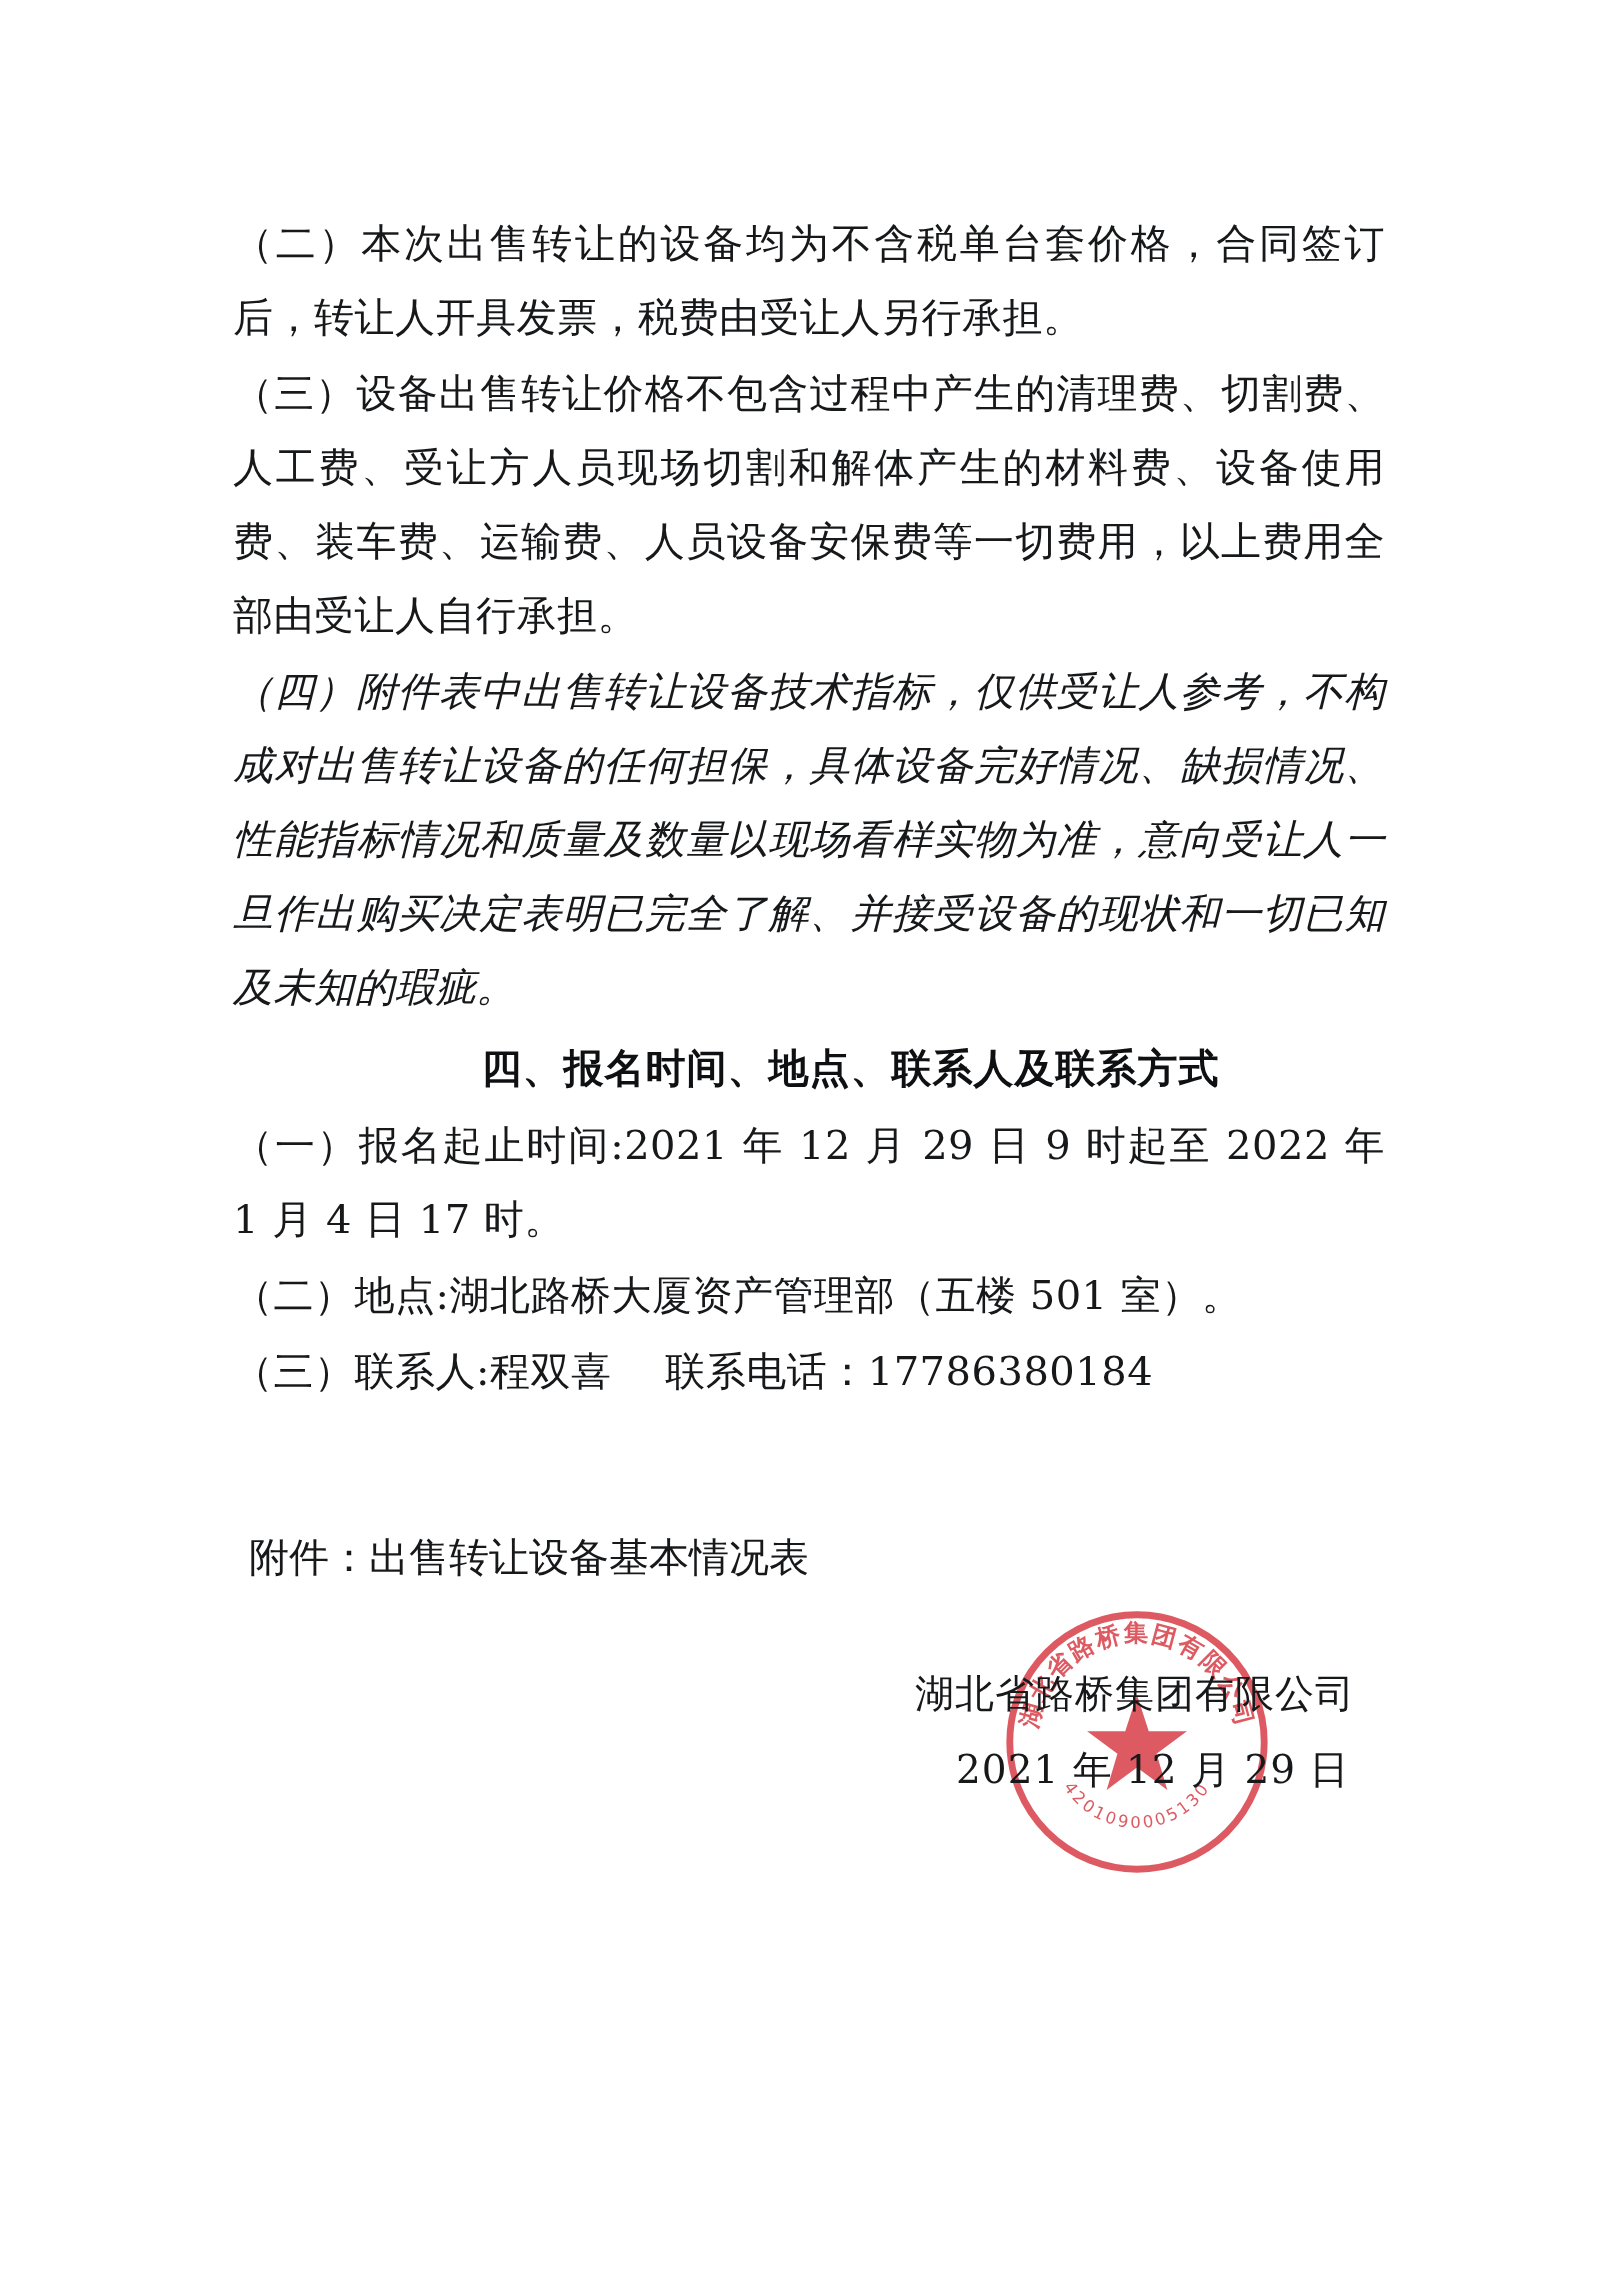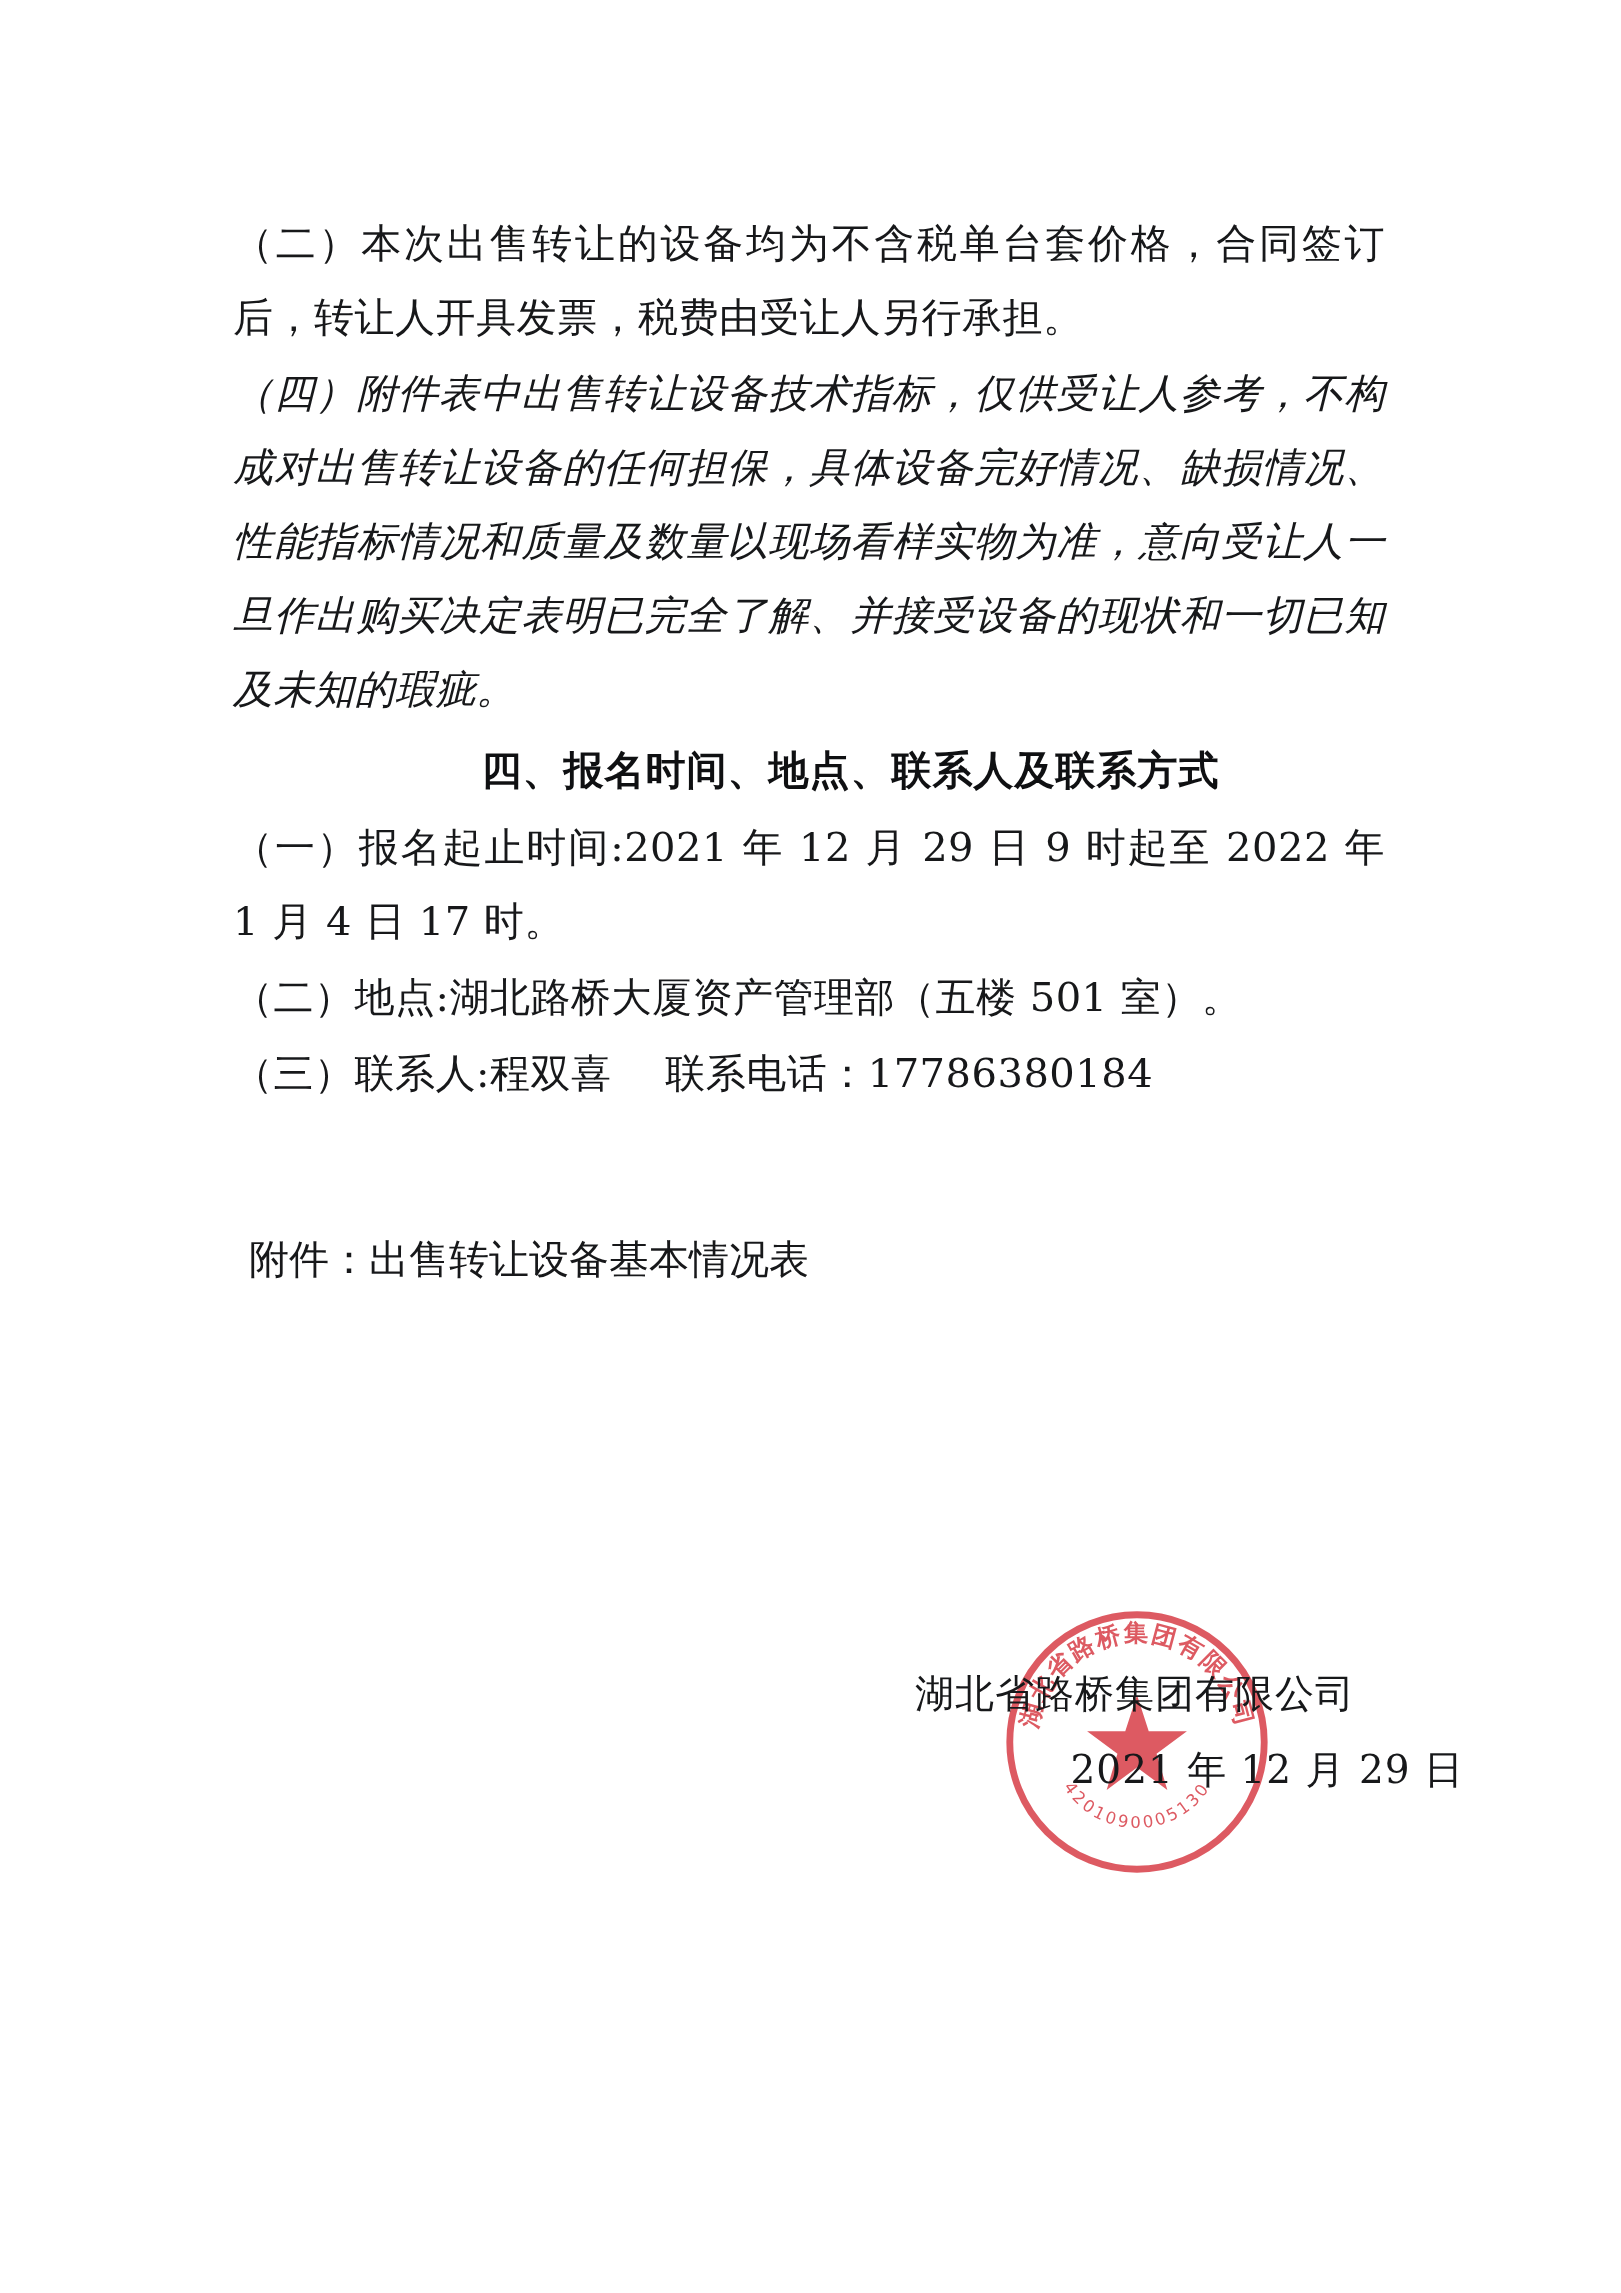--- a/index.html
+++ b/index.html
@@ -68,21 +68,20 @@
   }
   .sign-line {
     font-size: 39px;
     line-height: 76px;
     color: #17181a;
     letter-spacing: 1px;
     white-space: nowrap;
   }
   .sign-line.date {
     padding-left: 41px;
-    text-align: right;
   }
 
   
   .seal {
     position: absolute;
     left: 1000px;
     top: 1605px;
     width: 274px;
     height: 274px;
     pointer-events: none;
@@ -107,20 +106,21 @@
   }
 </style>
 </head>
 <body>
 
 <div class="page">
 
   <div class="content">
 
     <p class="para" style="text-indent: 0px;">（二）本次出售转让的设备均为不含税单台套价格，合同签订后，转让人开具发票，税费由受让人另行承担。</p>
+    <p class="para" style="text-indent: 0px;">（三）设备出售转让价格不包含过程中产生的清理费、切割费、人工费、受让方人员现场切割和解体产生的材料费、设备使用费、装车费、运输费、人员设备安保费等一切费用，以上费用全部由受让人自行承担。</p>
     <p class="para" style="text-indent: 0px; font-style: italic;">（四）附件表中出售转让设备技术指标，仅供受让人参考，不构成对出售转让设备的任何担保，具体设备完好情况、缺损情况、性能指标情况和质量及数量以现场看样实物为准，意向受让人一旦作出购买决定表明已完全了解、并接受设备的现状和一切已知及未知的瑕疵。</p>
 
     <h2 class="heading">四、报名时间、地点、联系人及联系方式</h2>
 
     <p class="para" style="text-indent: 0px;">（一）报名起止时间:2021 年 12 月 29 日 9 时起至 2022 年 1 月 4 日 17 时。</p>
     <p class="para" style="text-indent: 0px;">（二）地点:湖北路桥大厦资产管理部（五楼 501 室）。</p>
     <p class="para" style="text-indent: 0px;">（三）联系人:程双喜　 联系电话：17786380184</p>
 
     <div class="spacer-md"></div>
 

